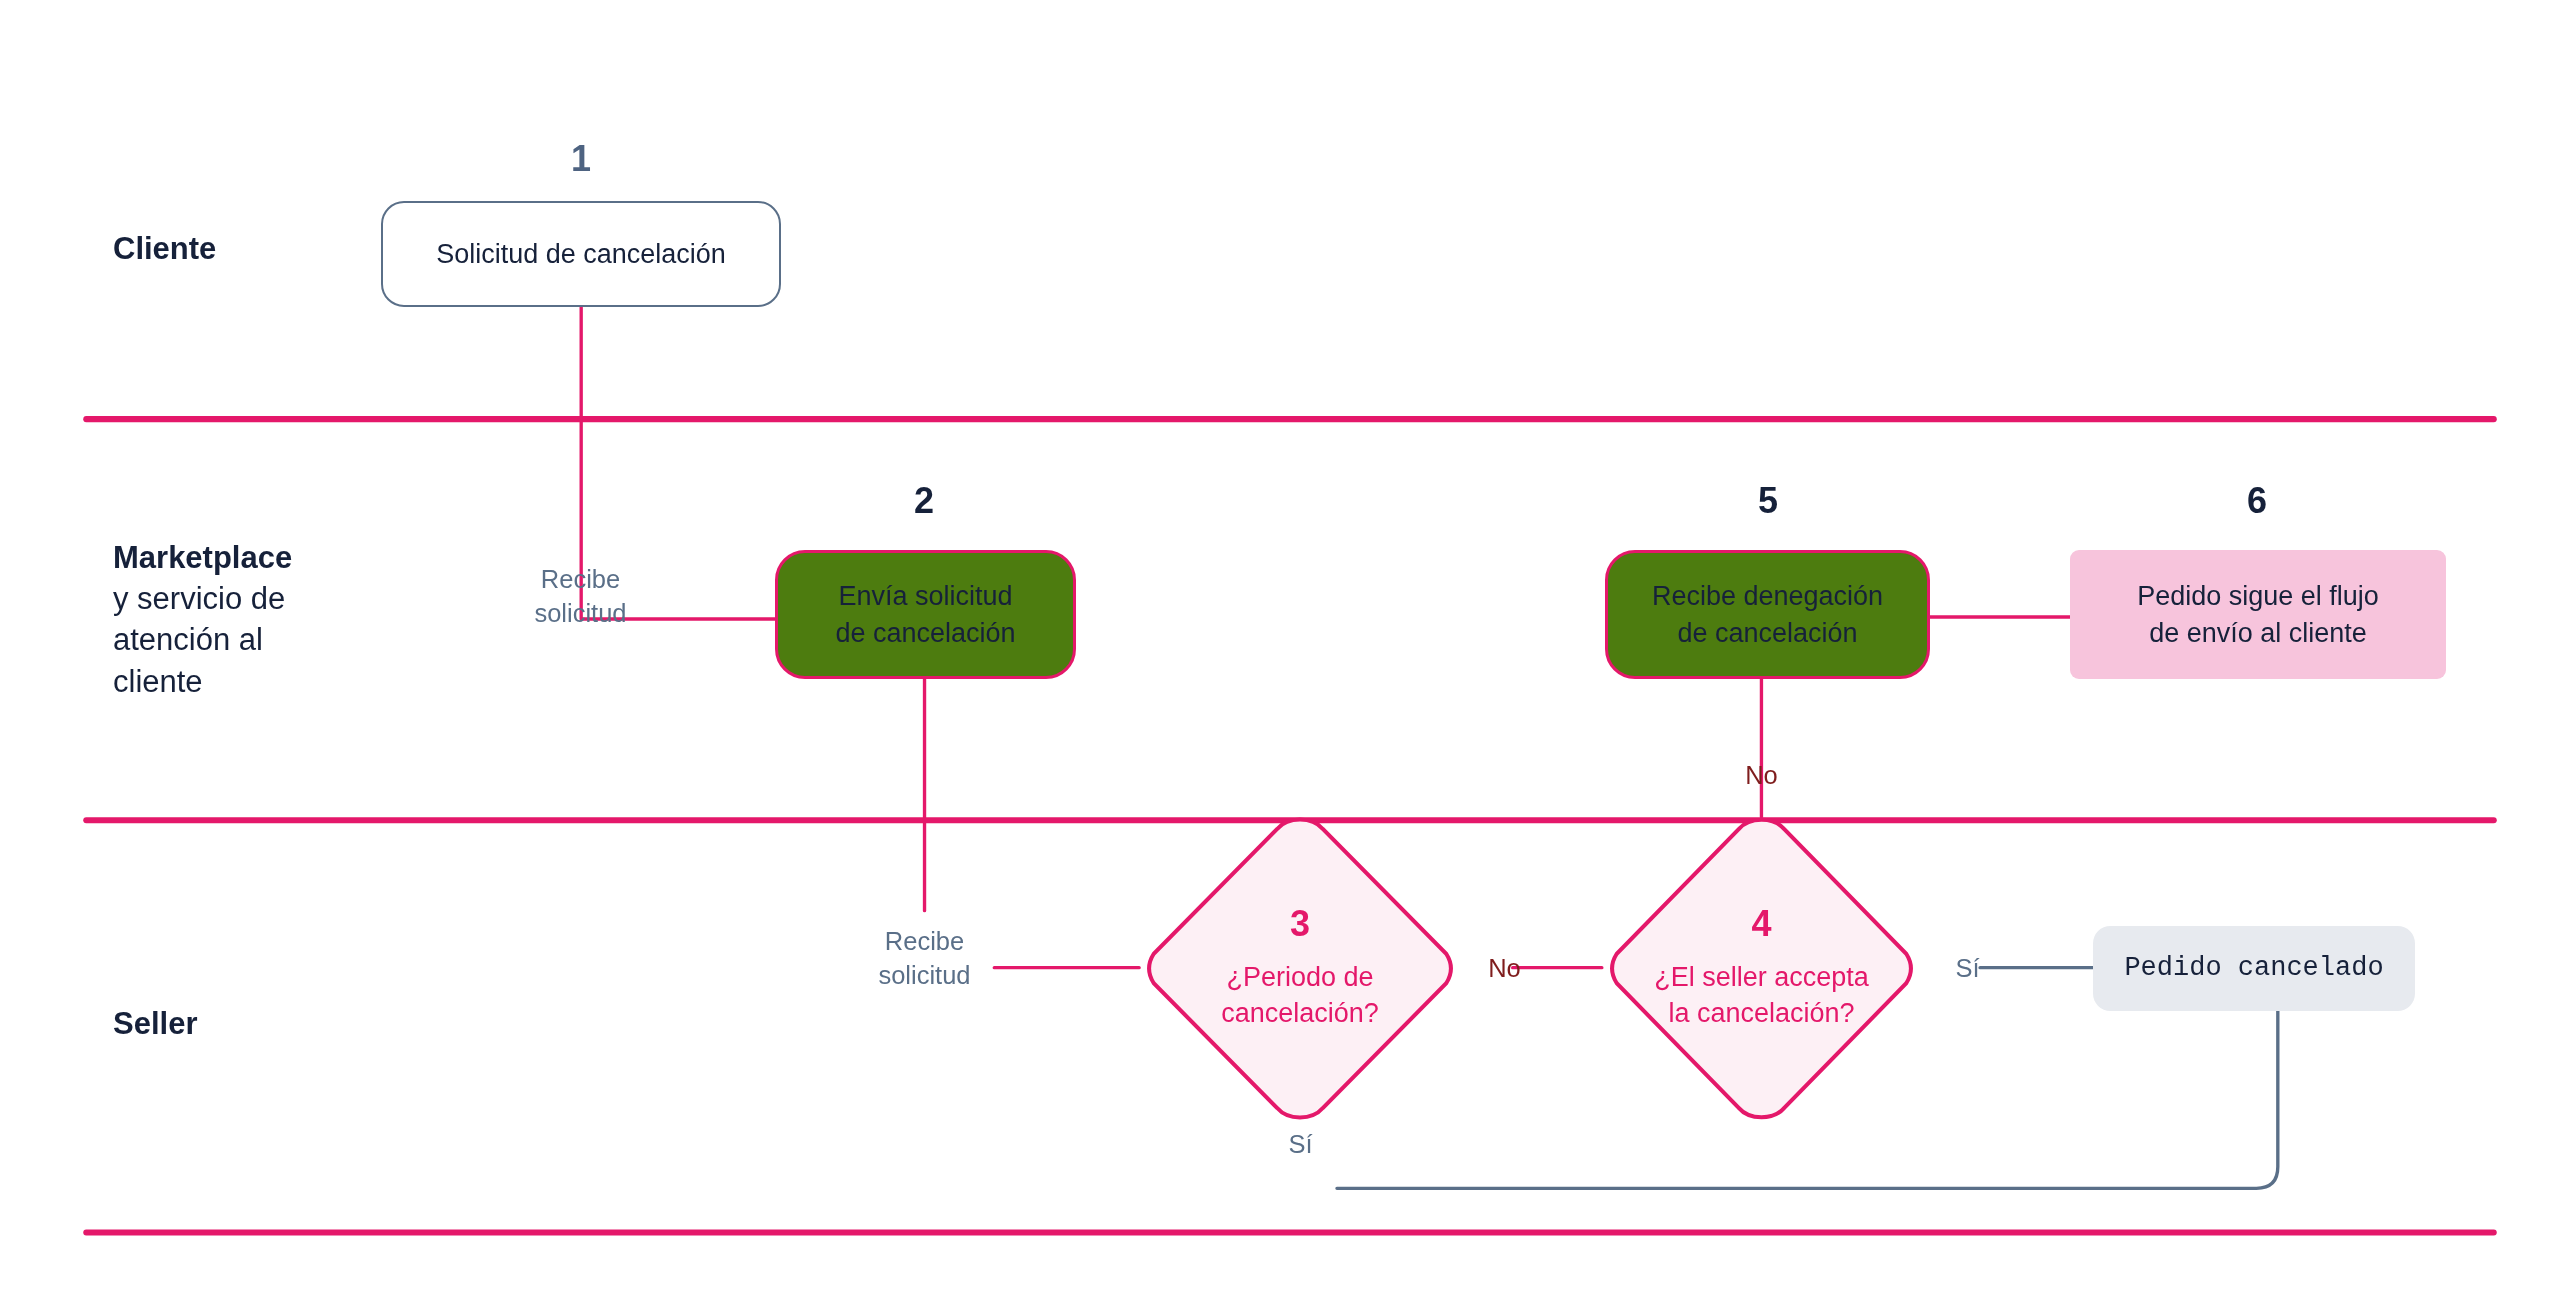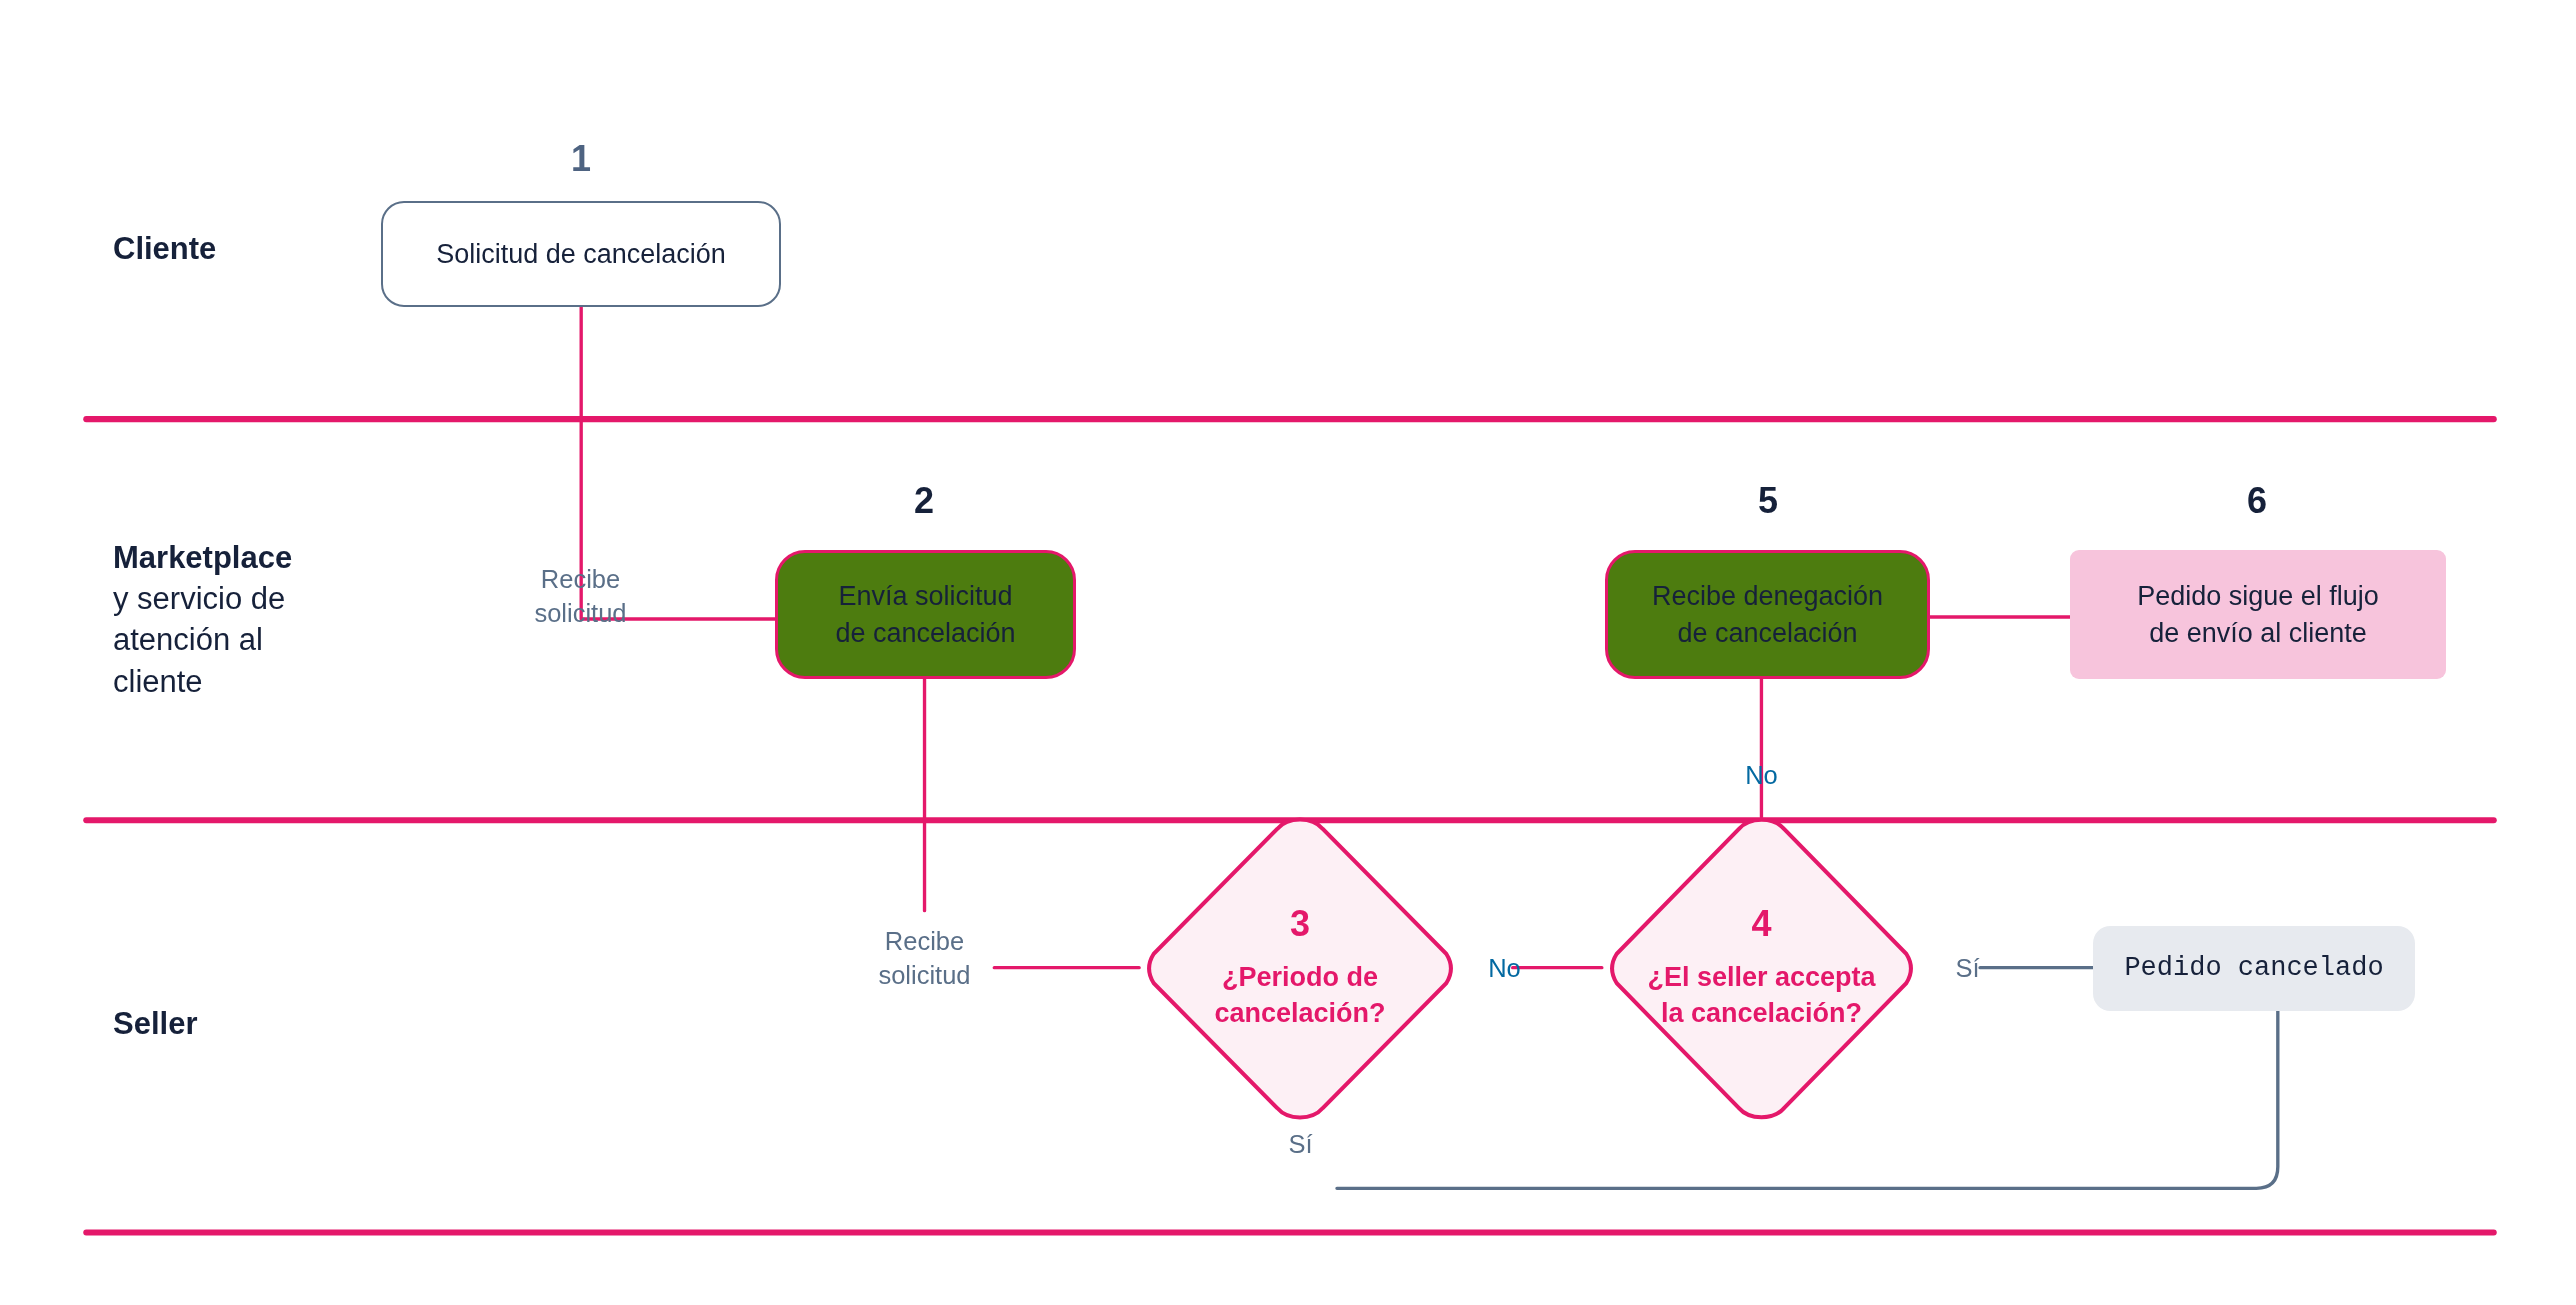--- a/index.html
+++ b/index.html
@@ -32,26 +32,26 @@
   .num-blue{color:#4e6381;}
   .num-navy{color:#16213a;}
 
   
   .diamond-wrap{position:absolute;}
   .diamond-wrap svg{position:absolute;left:0;top:0;}
   .diamond-body{position:absolute;left:0;top:0;width:100%;height:100%;
        display:flex;flex-direction:column;align-items:center;justify-content:center;
        text-align:center;color:#e4186a;}
   .diamond-body .dnum{font-weight:bold;font-size:36px;line-height:1;margin-bottom:17.4px;}
-  .diamond-body .dtxt{font-size:27px;line-height:1.34;font-weight:bold;}
+  .diamond-body .dtxt{font-size:27px;line-height:1.34;}
 
   
   .edge-label{position:absolute;font-size:25.5px;line-height:1.35;text-align:center;}
   .lab-blue{color:#5a6f88;}
-  .lab-pink{color:#0369a1;}
+  .lab-pink{color:#7f1d1d;}
 </style>
 </head>
 <body>
 
 <div id="stage">
 
   <svg id="wires" viewBox="0 0 3840 1946">
 
     
     <line x1="128" y1="625" x2="3718" y2="625" stroke="#e4186a" stroke-width="9" stroke-linecap="round"></line>

